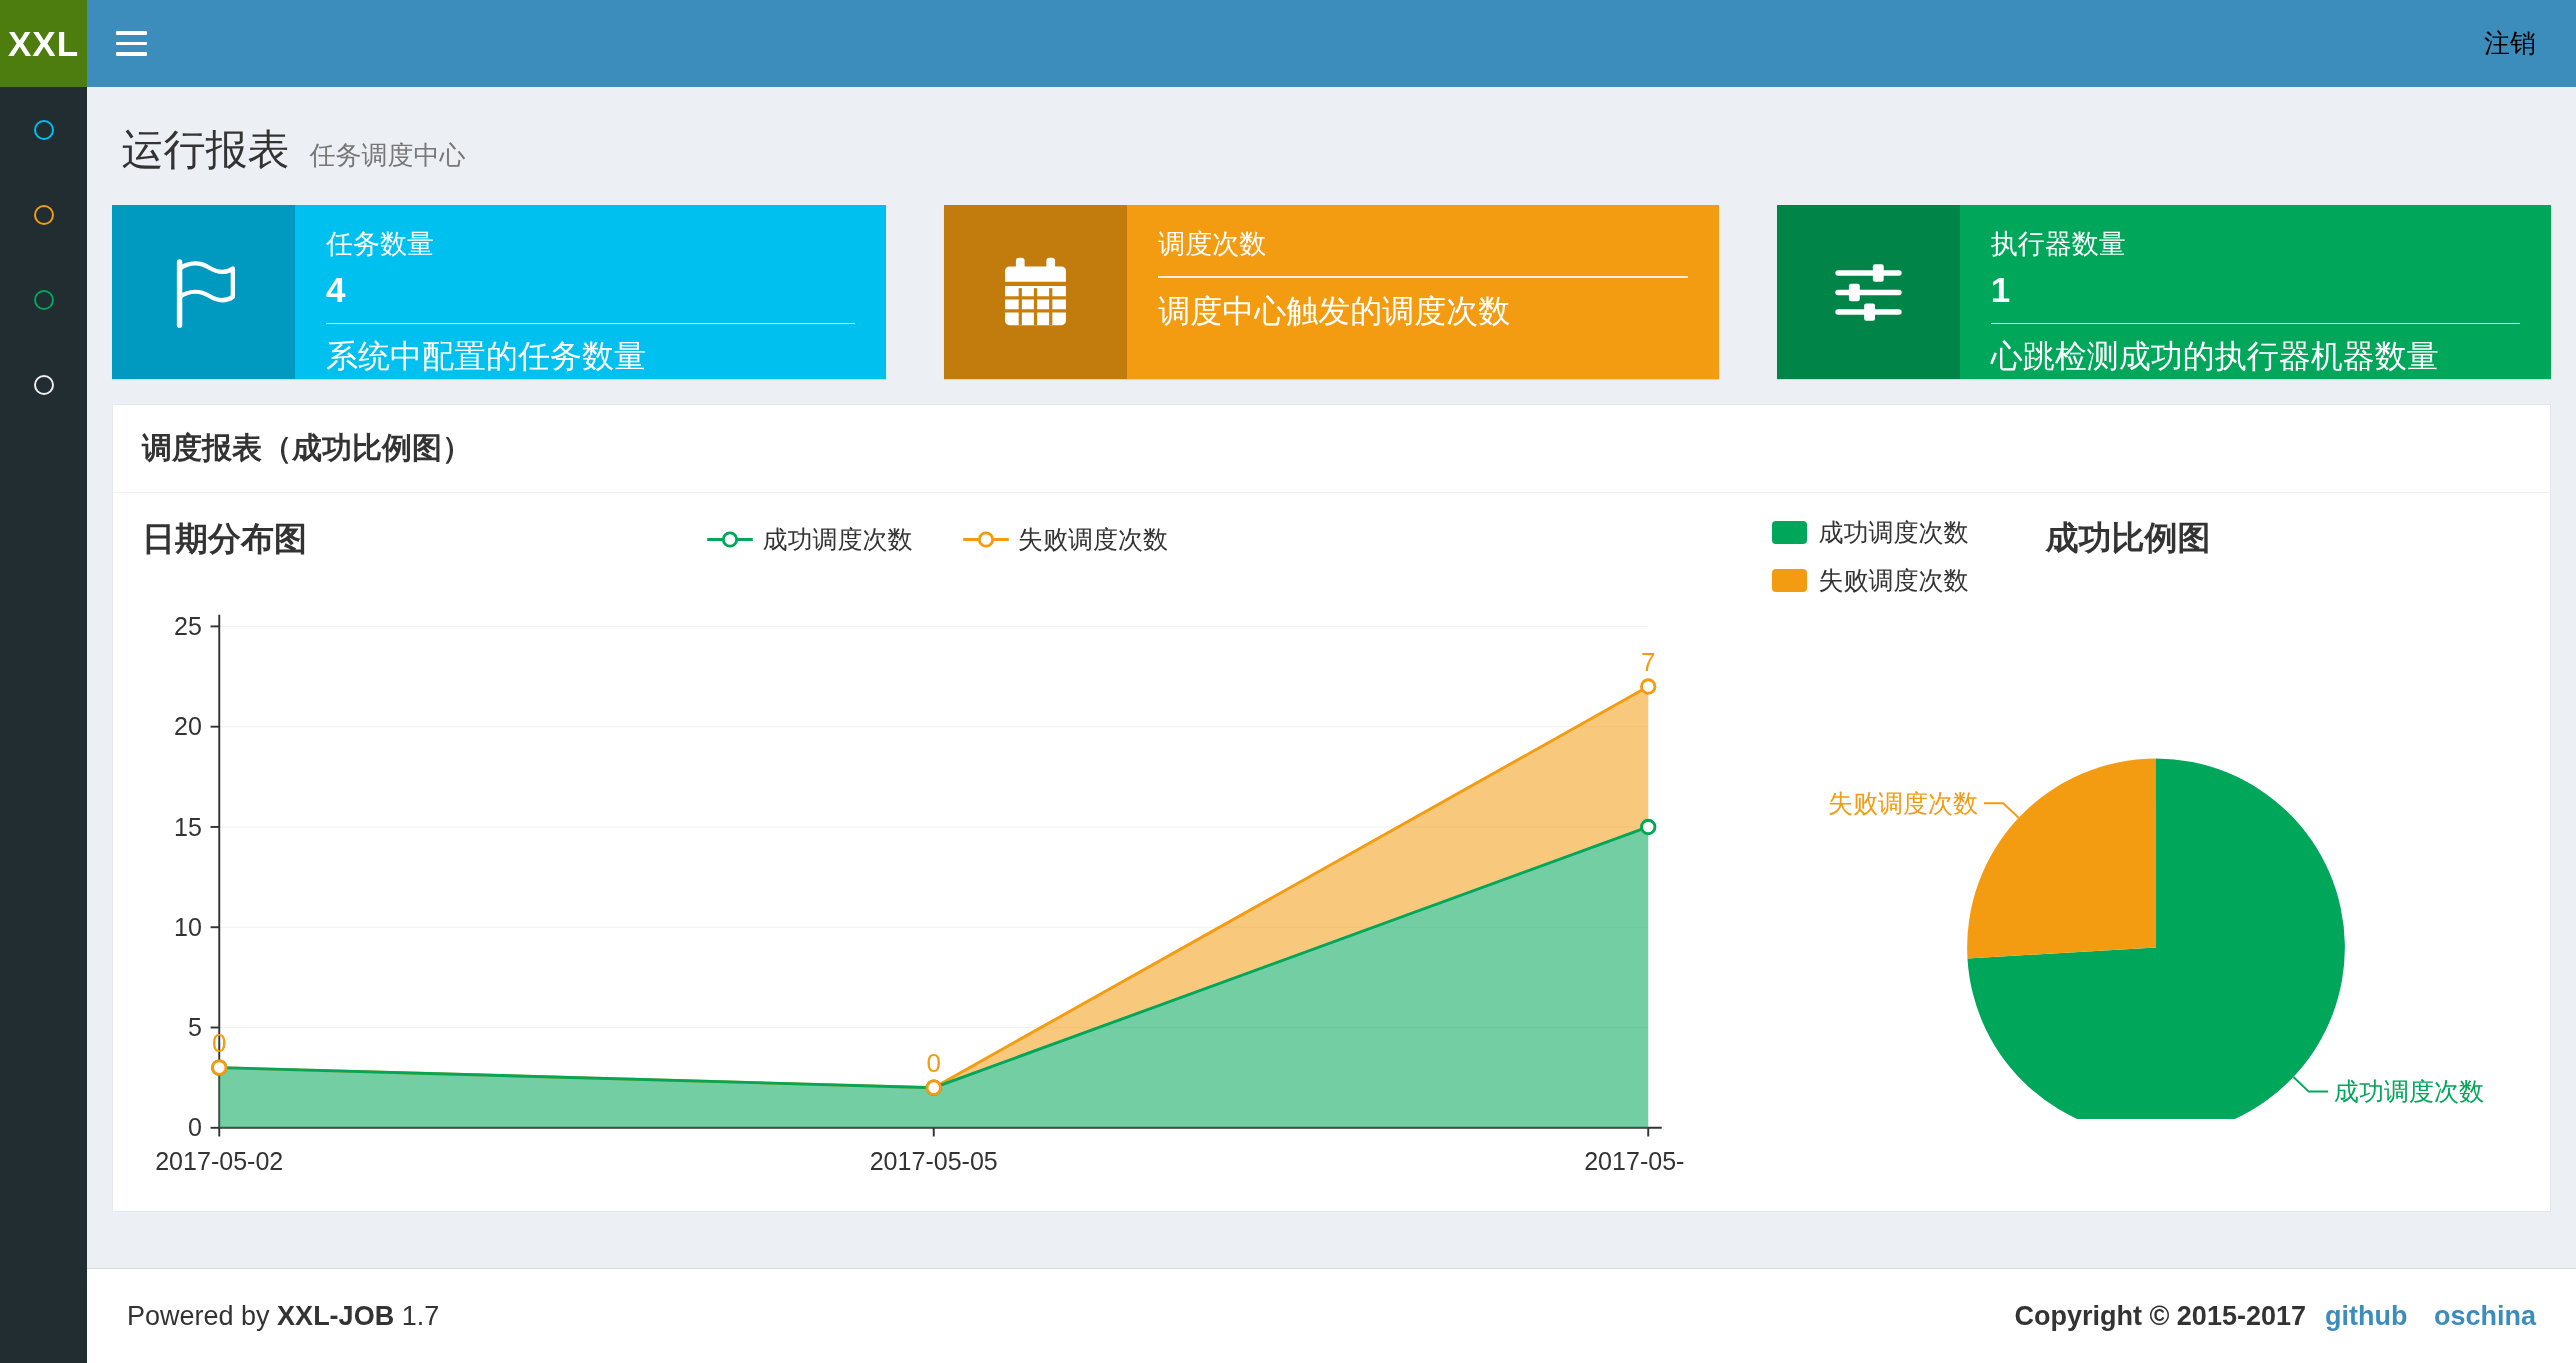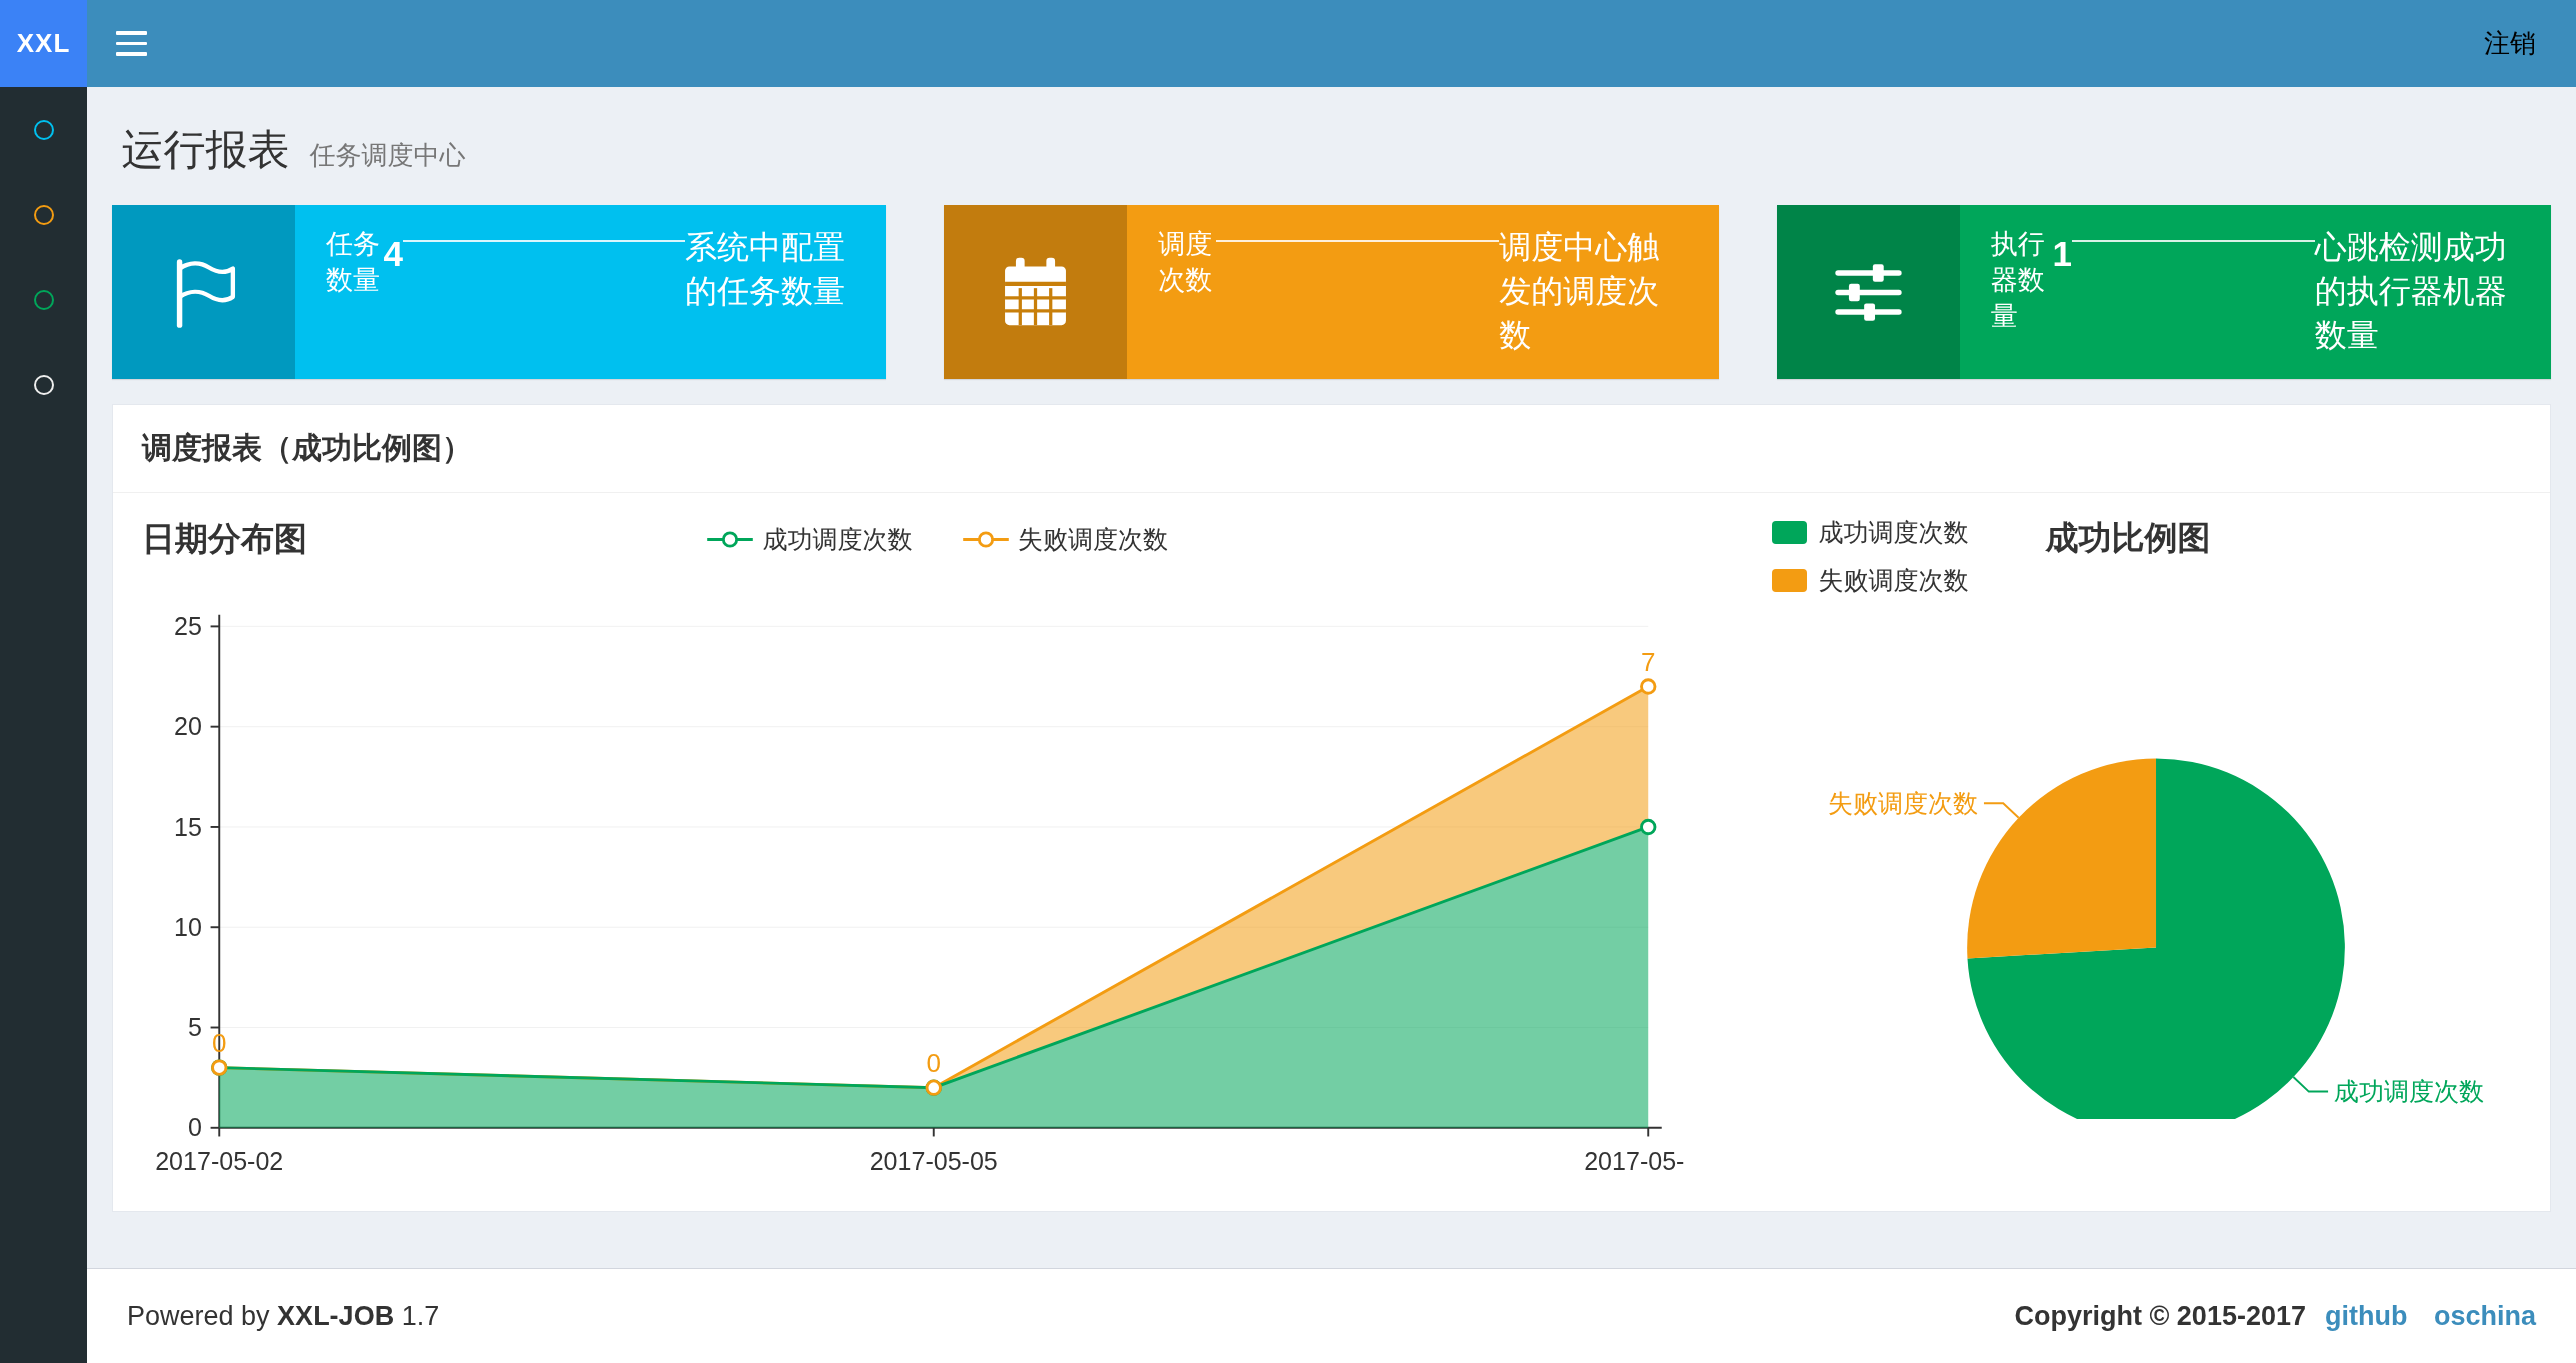--- a/index.html
+++ b/index.html
@@ -1,43 +1,43 @@
 <!DOCTYPE html>
 <html><head>
 <meta charset="utf-8">
 <style>
   *{margin:0;padding:0;box-sizing:border-box}
   html,body{width:2576px;height:1363px;overflow:hidden;background:#ecf0f5;
     font-family:"Liberation Sans","DejaVu Sans",sans-serif;color:#333}
 
   
   .navbar{position:absolute;top:0;left:0;right:0;height:87px;background:#3c8dbc;display:flex;align-items:stretch;z-index:20}
-  .logo{width:87px;background:#3b82f6;color:#fff;display:flex;align-items:center;justify-content:center;
-    font-weight:bold;font-size:26px;cursor:pointer;letter-spacing:1px}
+  .logo{width:87px;background:#4d7c0f;color:#fff;display:flex;align-items:center;justify-content:center;
+    font-weight:bold;font-size:35px;cursor:pointer;letter-spacing:1px}
   .hamburger{width:89px;display:flex;flex-direction:column;align-items:center;justify-content:center;gap:6.7px;cursor:pointer}
   .hamburger span{width:31px;height:3.9px;background:#fff;border-radius:1px}
   .nav-spacer{flex:1}
   .logout{display:flex;align-items:center;padding:4px 40px;color:#000000;font-size:26px;cursor:pointer}
 
   
   .sidebar{position:absolute;top:87px;left:0;bottom:0;width:87px;background:#222d32;z-index:15}
   .side-item{height:85px;display:flex;align-items:center;justify-content:center;cursor:pointer}
   .ring{width:20px;height:20px;border-radius:50%;border:2.9px solid #fff}
 
   
   .content{position:absolute;top:87px;left:87px;right:0;bottom:95px;background:#ecf0f5;padding:0 25px;overflow:hidden}
   .page-header{padding:35px 9.6px 27px}
   .page-title{display:inline;font-size:42px;font-weight:normal;color:#333}
   .page-sub{font-size:26px;color:#777;margin-left:15.4px}
 
   
   .info-row{display:flex;gap:58px}
   .info-box{flex:1;height:174px;display:flex;color:#fff;box-shadow:0 1px 1px rgba(0,0,0,0.1)}
   .ib-icon{width:183px;background:rgba(0,0,0,0.2);display:flex;align-items:center;justify-content:center;flex:none}
-  .ib-content{flex:1;padding:21px 31px 0 31px;display:flex;flex-direction:row}
+  .ib-content{flex:1;padding:21px 31px 0 31px;display:flex;flex-direction:column}
   .ib-label{font-size:27px}
   .ib-value{font-size:35px;font-weight:bold;margin-top:7.7px}
   .ib-divider{height:2.9px;background:rgba(255,255,255,0.85);margin:13.5px 0 11.6px 0;width:100%}
   .ib-desc{font-size:32px}
 
   
   .panel{margin-top:25px;background:#fff;border:1px solid #e4e8ee}
   .panel-header{padding:23px 29px;border-bottom:1px solid #f0f0f0;font-size:30px;font-weight:bold;color:#333}
   .panel-body{display:flex;padding:23px 29px 35px 29px}
   .chart-left{width:1591px;flex:none}

